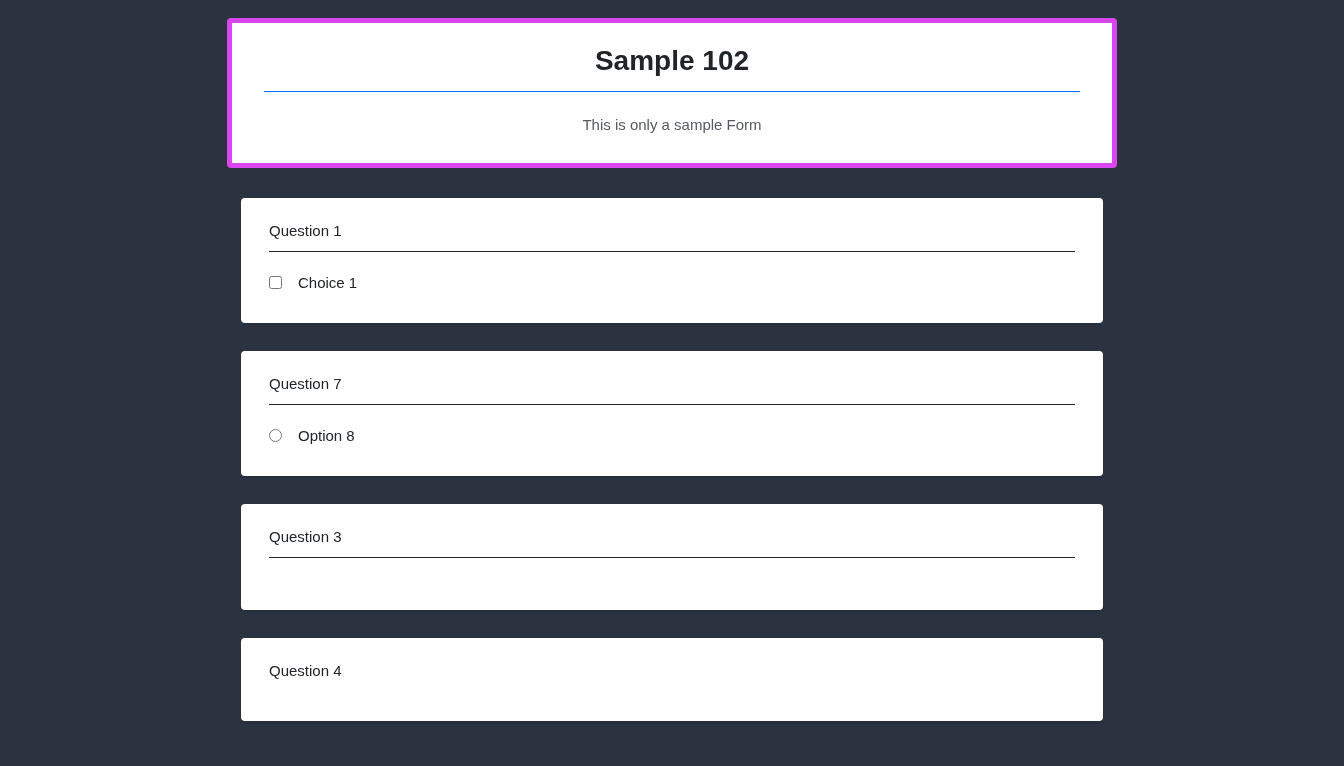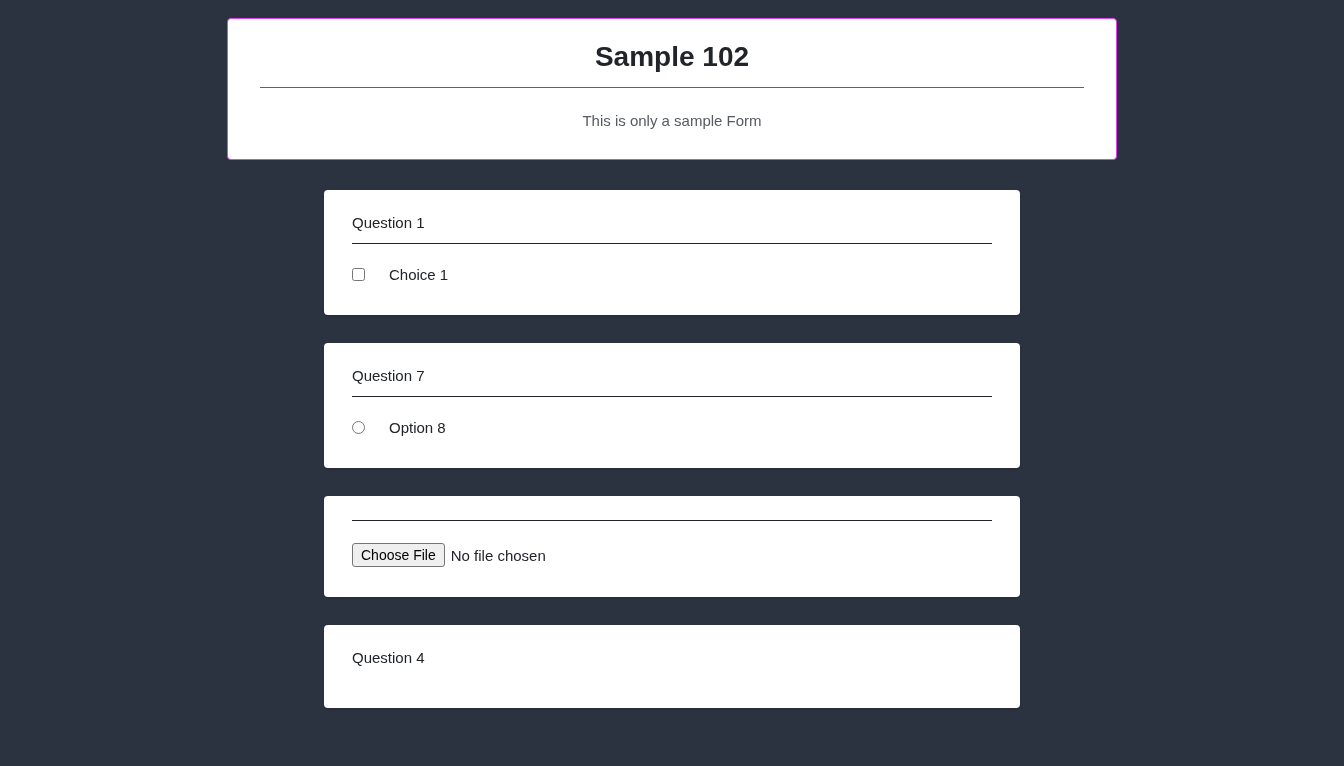--- a/index.html
+++ b/index.html
@@ -12,21 +12,21 @@
       font-family: "Segoe UI", Tahoma, Geneva, Verdana, sans-serif;
       min-height: 100vh;
       padding: 18px 0;
     }
     .container {
       width: 890px;
       margin: 0 auto;
     }
     .header-card {
       background: #fff;
-      border: 1px solid #d946ef;
+      border: 5px solid #d946ef;
       border-radius: 4px;
       padding: 22px 32px 30px;
       margin-bottom: 30px;
     }
     .form-title {
       font-size: 28px;
       font-weight: 600;
       color: #212529;
       text-align: center;
       padding-bottom: 14px;
@@ -37,39 +37,39 @@
       margin: 0 0 24px 0;
     }
     .form-desc {
       text-align: center;
       color: #555b61;
       font-size: 15px;
     }
     .question-card {
       background: #fff;
       border-radius: 4px;
-      width: 696px;
+      width: 862px;
       margin: 0 auto 28px;
       padding: 24px 28px 30px;
       box-shadow: 0 2px 2px rgba(0,0,0,0.08);
     }
     .question-title {
       font-size: 15px;
       color: #212529;
       padding-bottom: 12px;
     }
     .q-hr {
       border: none;
       border-top: 1px solid #212529;
       margin-bottom: 22px;
     }
     .choice-row {
       display: flex;
       align-items: center;
-      gap: 24px;
+      gap: 16px;
       margin-bottom: 2px;
       font-size: 15px;
       color: #212529;
     }
     .choice-row input[type="checkbox"],
     .choice-row input[type="radio"] {
       width: 13px;
       height: 13px;
     }
     .file-row {
@@ -114,25 +114,22 @@
   <div class="question-card">
     <div class="question-title">Question 7</div>
     <hr class="q-hr">
     <div class="choice-row">
       <input type="radio" name="q2" style="">
       <span>Option 8</span>
     </div>
   </div>
 
   <div class="question-card">
+    <div class="question-title">Question 3</div>
     <hr class="q-hr">
-    <div class="file-row">
-      <button class="choose-file-btn">Choose File</button>
-      <span class="file-status">No file chosen</span>
-    </div>
   </div>
 
   <div class="question-card">
     <div class="question-title">Question 4</div>
 
   </div>
 
 </div>
 
 </body></html>

